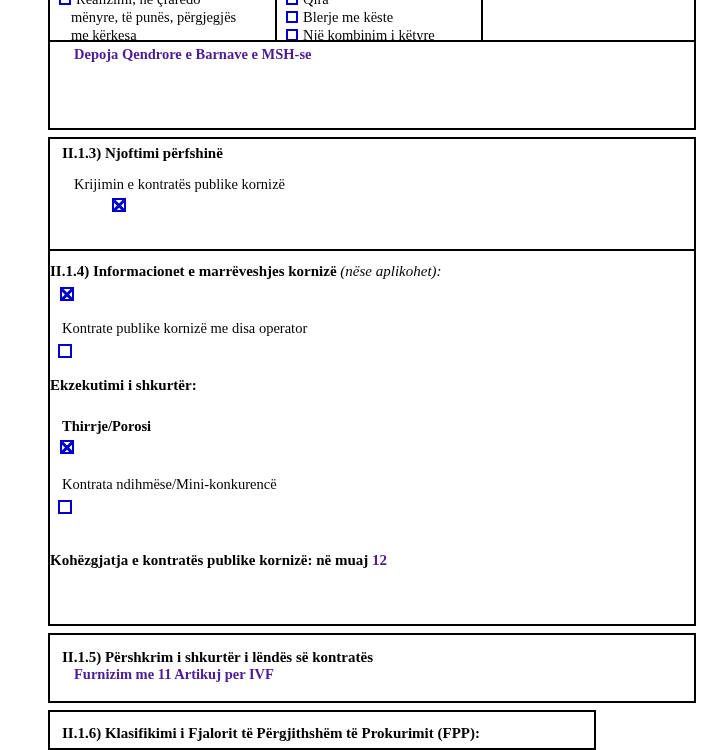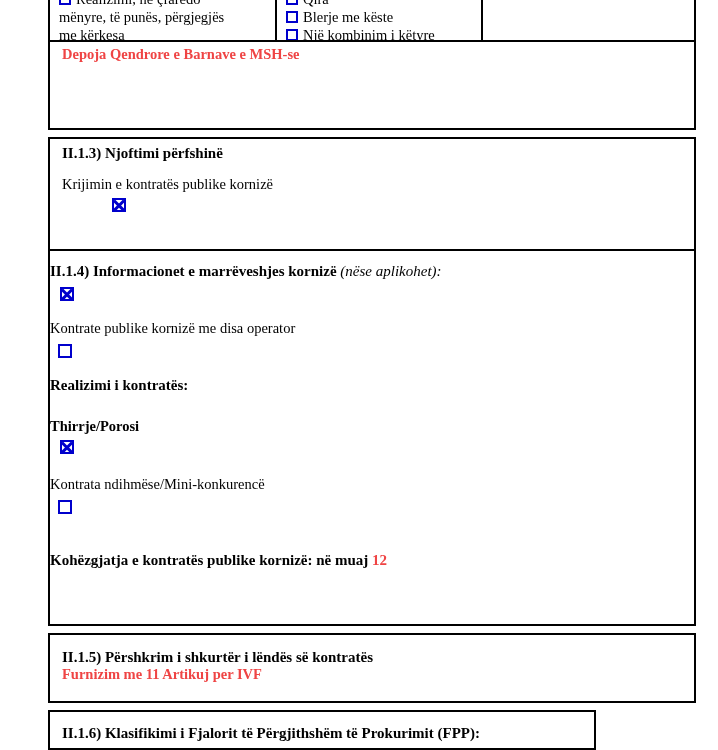--- a/index.html
+++ b/index.html
@@ -21,25 +21,25 @@
   
   .cb{display:inline-block;box-sizing:border-box;border:2px solid #0000cc;background:#fff;flex:none;}
   .cb-sm{width:12px;height:12px;}
   .cbx{position:relative;display:block;width:14px;height:14px;border:2px solid #0000cc;box-sizing:border-box;background:#fff;}
   .cbx.checked{border-width:2px;}
   .cbx.checked::before,.cbx.checked::after{
     content:"";position:absolute;left:-2px;top:4px;width:14px;height:2.6px;background:#0000cc;
   }
   .cbx.checked::before{transform:rotate(45deg);}
   .cbx.checked::after{transform:rotate(-45deg);}
-  .blue{color:#ef4444;font-weight:bold;}
+  .blue{color:#4c1d95;font-weight:bold;}
   .it{font-style:italic;font-weight:normal;}
   .pre{white-space:pre-wrap;}
   .stitle{font-weight:bold;font-size:15px;line-height:17px;}
-  .line{line-height:17px;}
+  .line{line-height:17px;margin-left:12px;}
   #box-13{left:48px;top:137px;width:648px;height:118px;padding:6px 10px 0 12px;}
   #box-14{left:48px;top:249px;width:648px;height:377px;padding:12px 10px 0 0;}
   #box-15{left:48px;top:633px;width:648px;height:70px;padding:14px 10px 0 12px;}
   #box-16{left:48px;top:710px;width:548px;height:40px;padding:13px 10px 0 12px;}
   .mt{display:block;}
 </style>
 </head>
 <body>
 
 <div class="page">
@@ -82,21 +82,21 @@
   </div>
 
   <div class="box" id="box-14">
     <div class="stitle"><span>II.1.4) Informacionet e marrëveshjes kornizë</span> <span class="it">(nëse aplikohet):</span></div>
 
     <span class="cbx mt checked" style="margin:7px 0 0 10px;"></span>
 
     <div class="line" style="margin-top:19px;">Kontrate publike kornizë me disa operator</div>
     <span class="cbx mt" style="margin:7px 0 0 8px;"></span>
 
-    <div class="stitle" style="margin-top:19px;">Realizimi i kontratës:</div>
+    <div class="stitle" style="margin-top:19px;">Ekzekutimi i shkurtër:</div>
 
     <div class="line" style="margin-top:24px;font-weight:bold;">Thirrje/Porosi</div>
     <span class="cbx mt checked" style="margin:5px 0 0 10px;"></span>
 
     <div class="line" style="margin-top:22px;">Kontrata ndihmëse/Mini-konkurencë</div>
     <span class="cbx mt" style="margin:7px 0 0 8px;"></span>
 
     <div class="stitle" style="margin-top:38px;"><span>Kohëzgjatja e kontratës publike kornizë: në muaj</span> <span class="blue">12</span></div>
   </div>
 

